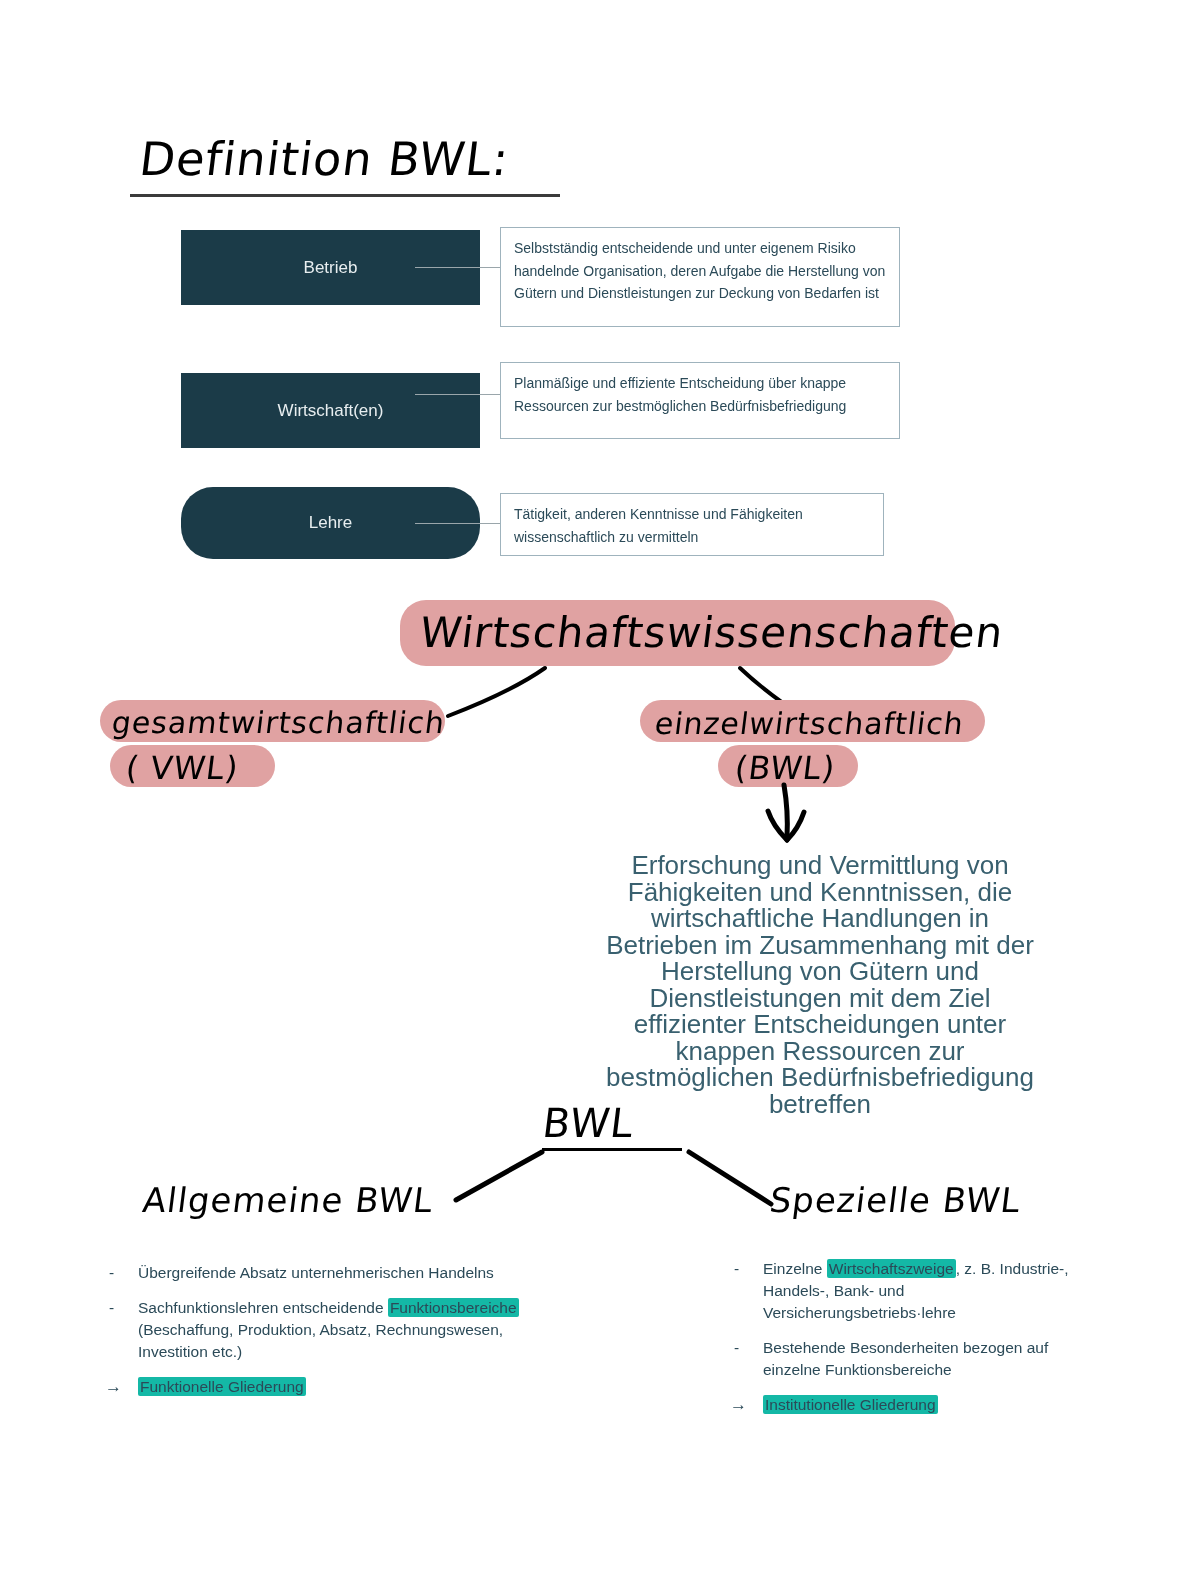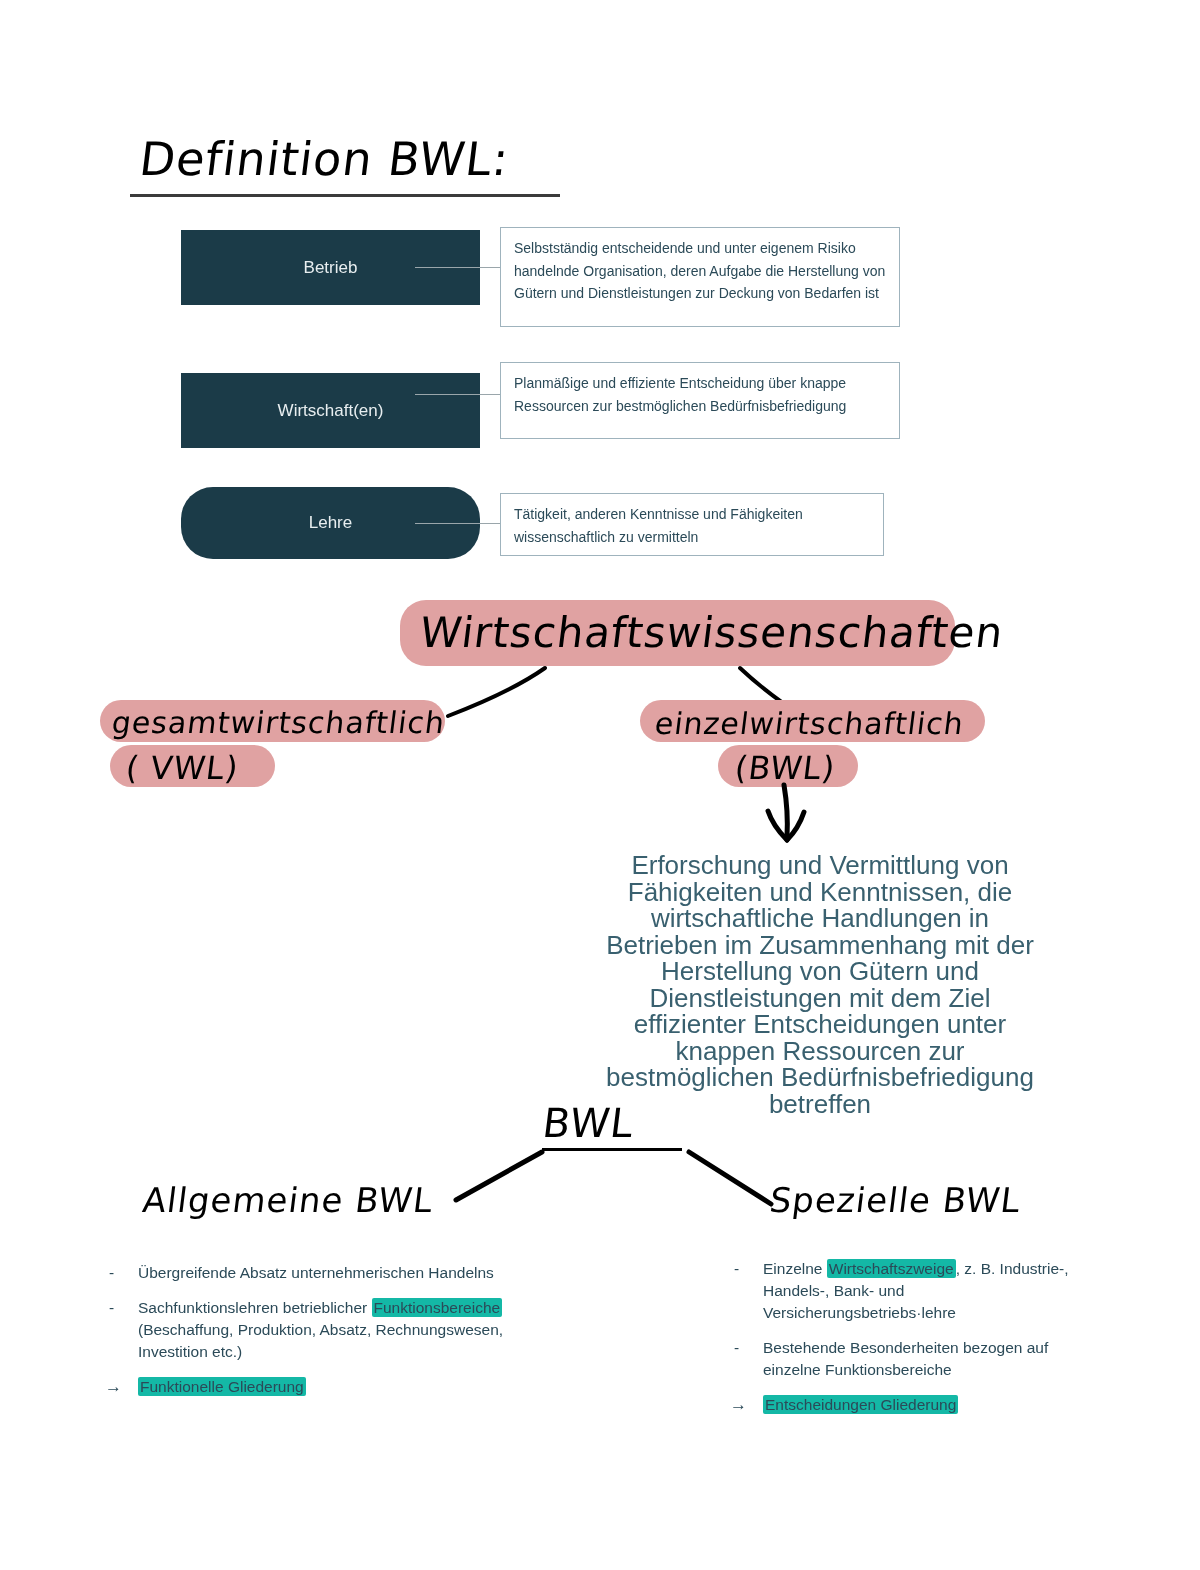--- a/index.html
+++ b/index.html
@@ -287,21 +287,21 @@
 
   <div class="bullet-col" id="col-left">
 
     <div class="bullet-item">
       <span class="bullet-dash">-</span>
       <span>Übergreifende Absatz unternehmerischen Handelns</span>
     </div>
 
     <div class="bullet-item">
       <span class="bullet-dash">-</span>
-      <span>Sachfunktionslehren betrieblicher </span><span class="hl-green">Funktionsbereiche</span><span> (Beschaffung, Produktion, Absatz, Rechnungswesen, Investition etc.)</span>
+      <span>Sachfunktionslehren entscheidende </span><span class="hl-green">Funktionsbereiche</span><span> (Beschaffung, Produktion, Absatz, Rechnungswesen, Investition etc.)</span>
     </div>
 
     <div class="arrow-item">
       <span class="arrow-glyph">→</span>
       <span class="hl-green">Funktionelle Gliederung</span>
     </div>
 
   </div>
 
   <div class="bullet-col" id="col-right">
@@ -311,18 +311,18 @@
       <span>Einzelne </span><span class="hl-green">Wirtschaftszweige</span><span>, z. B. Industrie-, Handels-, Bank- und Versicherungsbetriebs·lehre</span>
     </div>
 
     <div class="bullet-item">
       <span class="bullet-dash">-</span>
       <span>Bestehende Besonderheiten bezogen auf einzelne Funktionsbereiche</span>
     </div>
 
     <div class="arrow-item">
       <span class="arrow-glyph">→</span>
-      <span class="hl-green">Entscheidungen Gliederung</span>
+      <span class="hl-green">Institutionelle Gliederung</span>
     </div>
 
   </div>
 
 </div>
 
 </body></html>

